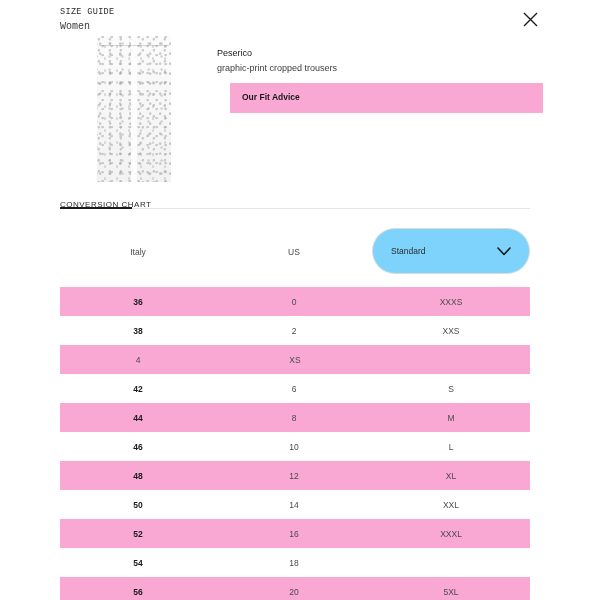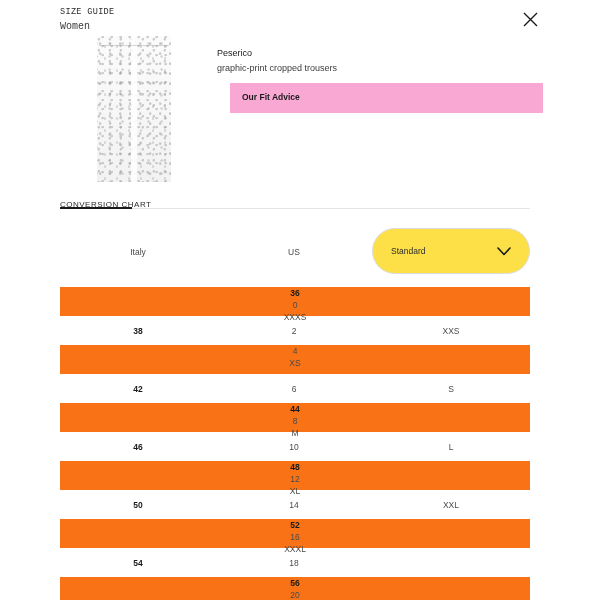--- a/index.html
+++ b/index.html
@@ -89,30 +89,30 @@
     position: absolute; top: 18px; font-size: 8.5px; color: #4a4a4a;
     text-align: center; line-height: 12px;
   }
   .col-head.c1 { left: 0;   width: 156px; }
   .col-head.c2 { left: 156px; width: 156px; }
 
   .unit-select {
     position: absolute; left: 312px; top: 0;
     width: 158px; height: 46px;
     border: 1px solid #dcdcdc; border-radius: 24px;
-    background: #fde047; cursor: pointer;
+    background: #7dd3fc; cursor: pointer;
     display: flex; align-items: center; justify-content: space-between;
     padding: 0 18px 0 18px;
   }
   .unit-select .sel-val { font-size: 8.5px; color: #2b2b2b; }
   .unit-select svg { display: block; }
 
   .table { position: relative; width: 470px; }
   .row { display: flex; height: 29px; align-items: center; }
-  .row.alt { background: #f97316; flex-direction: column; }
+  .row.alt { background: #f9a8d4; }
   .cell { text-align: center; font-size: 8.5px; color: #4a4a4a; line-height: 12px; }
   .cell.c1 { width: 156px; font-weight: bold; color: #1a1a1a; }
   .cell.c2 { width: 156px; }
   .cell.c3 { width: 158px; }
 </style>
 </head>
 <body>
 
 <div class="page">
 

